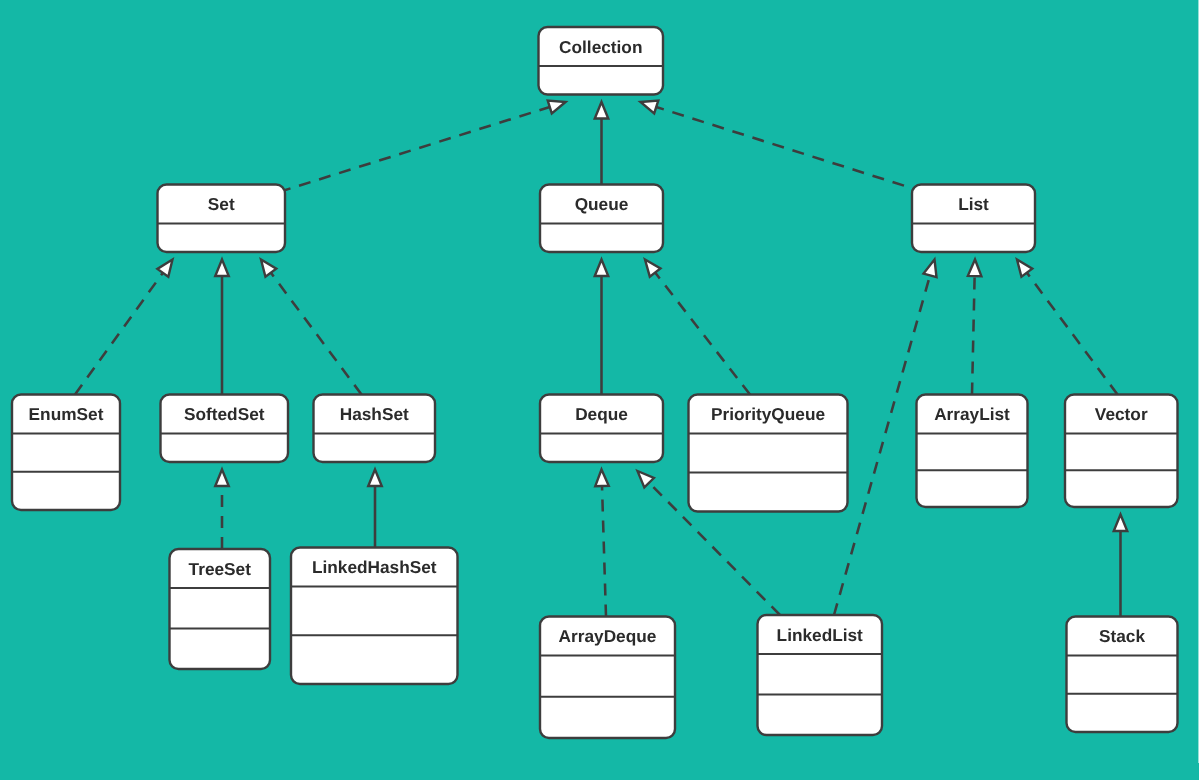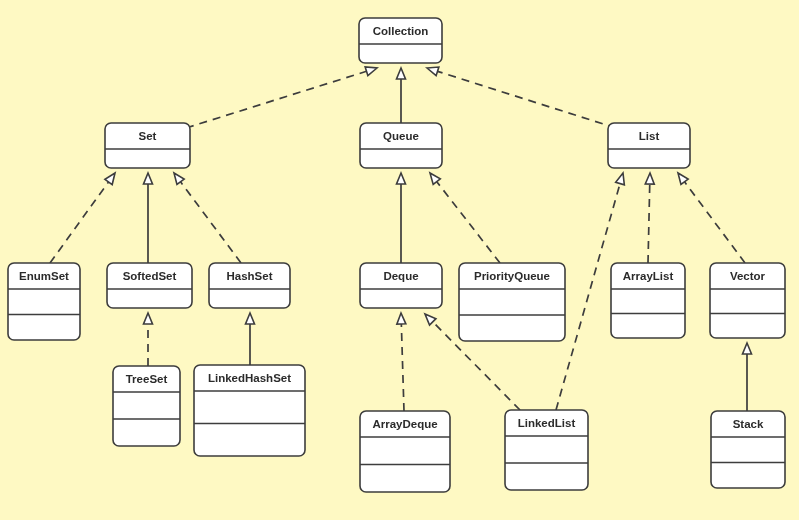--- a/index.html
+++ b/index.html
@@ -10,21 +10,21 @@
   body {
     width: 799px;
     height: 520px;
     overflow: hidden;
     font-family: "Liberation Sans", sans-serif;
   }
   #diagram-root {
     position: relative;
     width: 799px;
     height: 520px;
-    background: #fef9c3;
+    background: #14b8a6;
   }
   svg#uml-canvas {
     position: absolute;
     top: 0;
     left: 0;
     width: 799px;
     height: 520px;
     display: block;
   }
   .cls-box {

